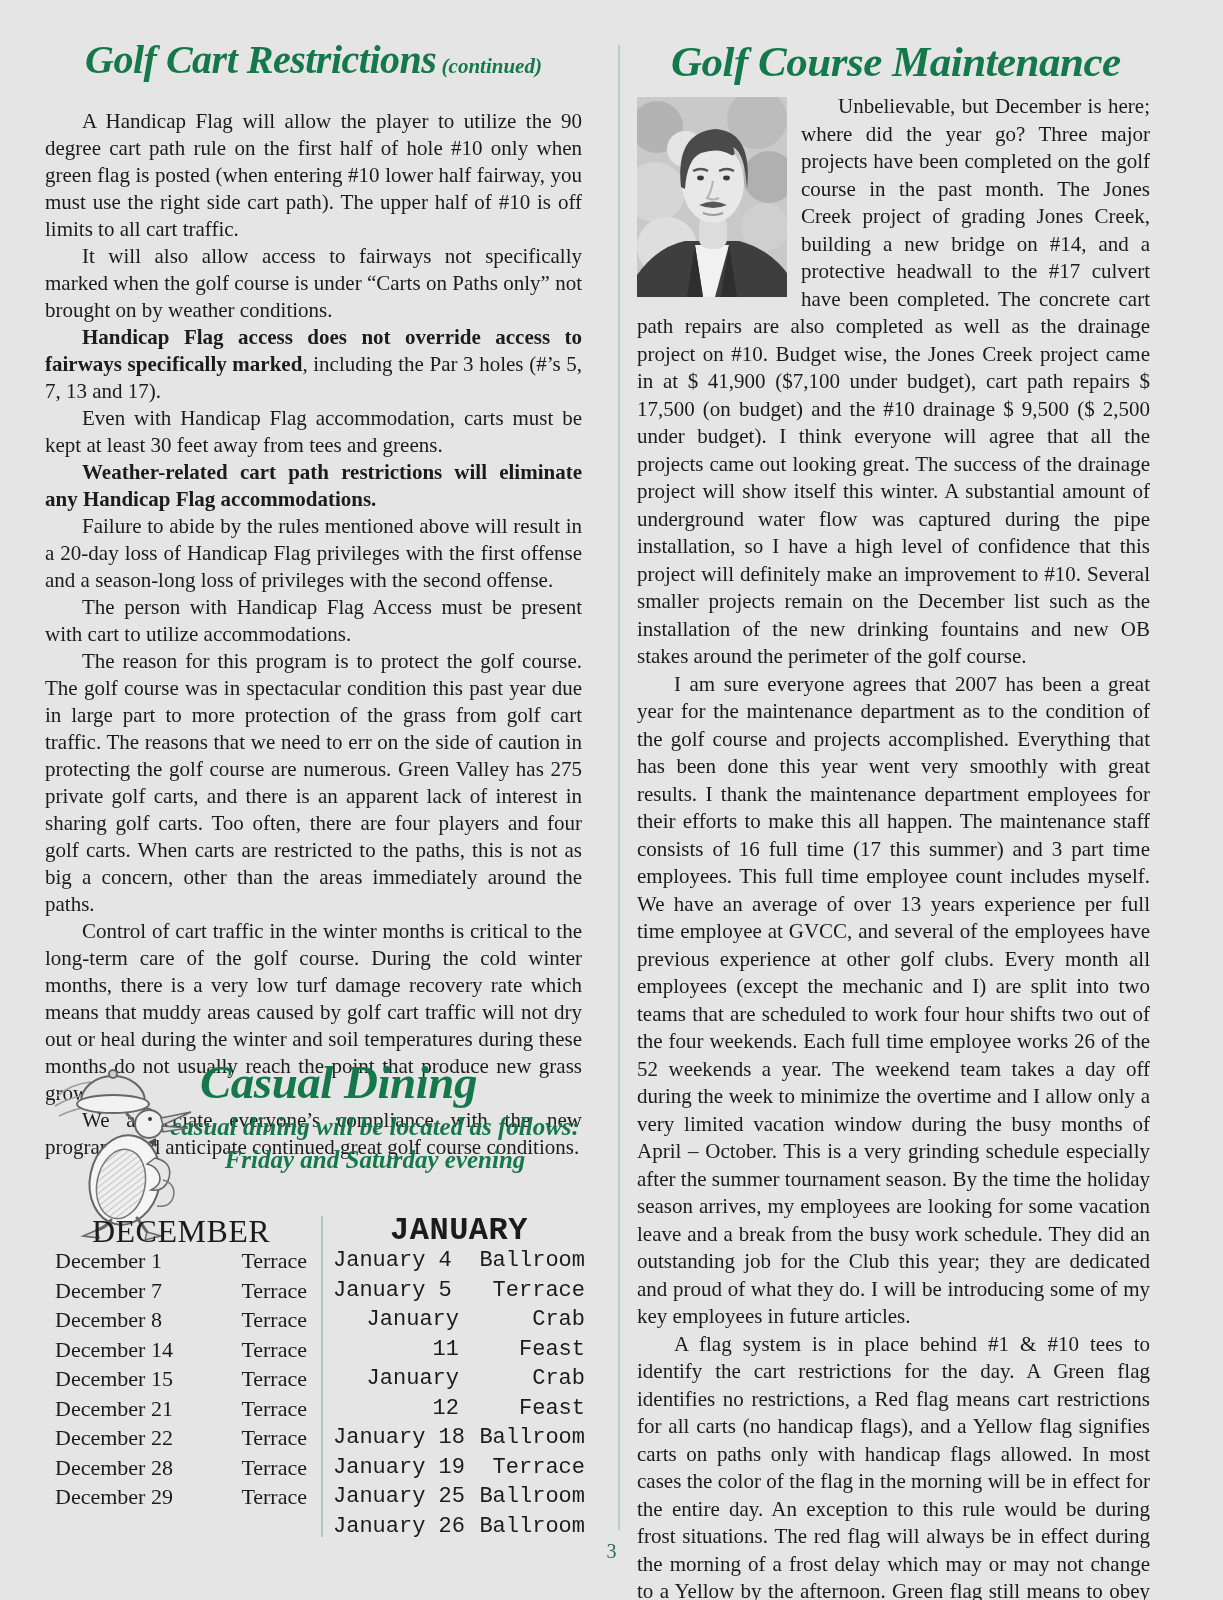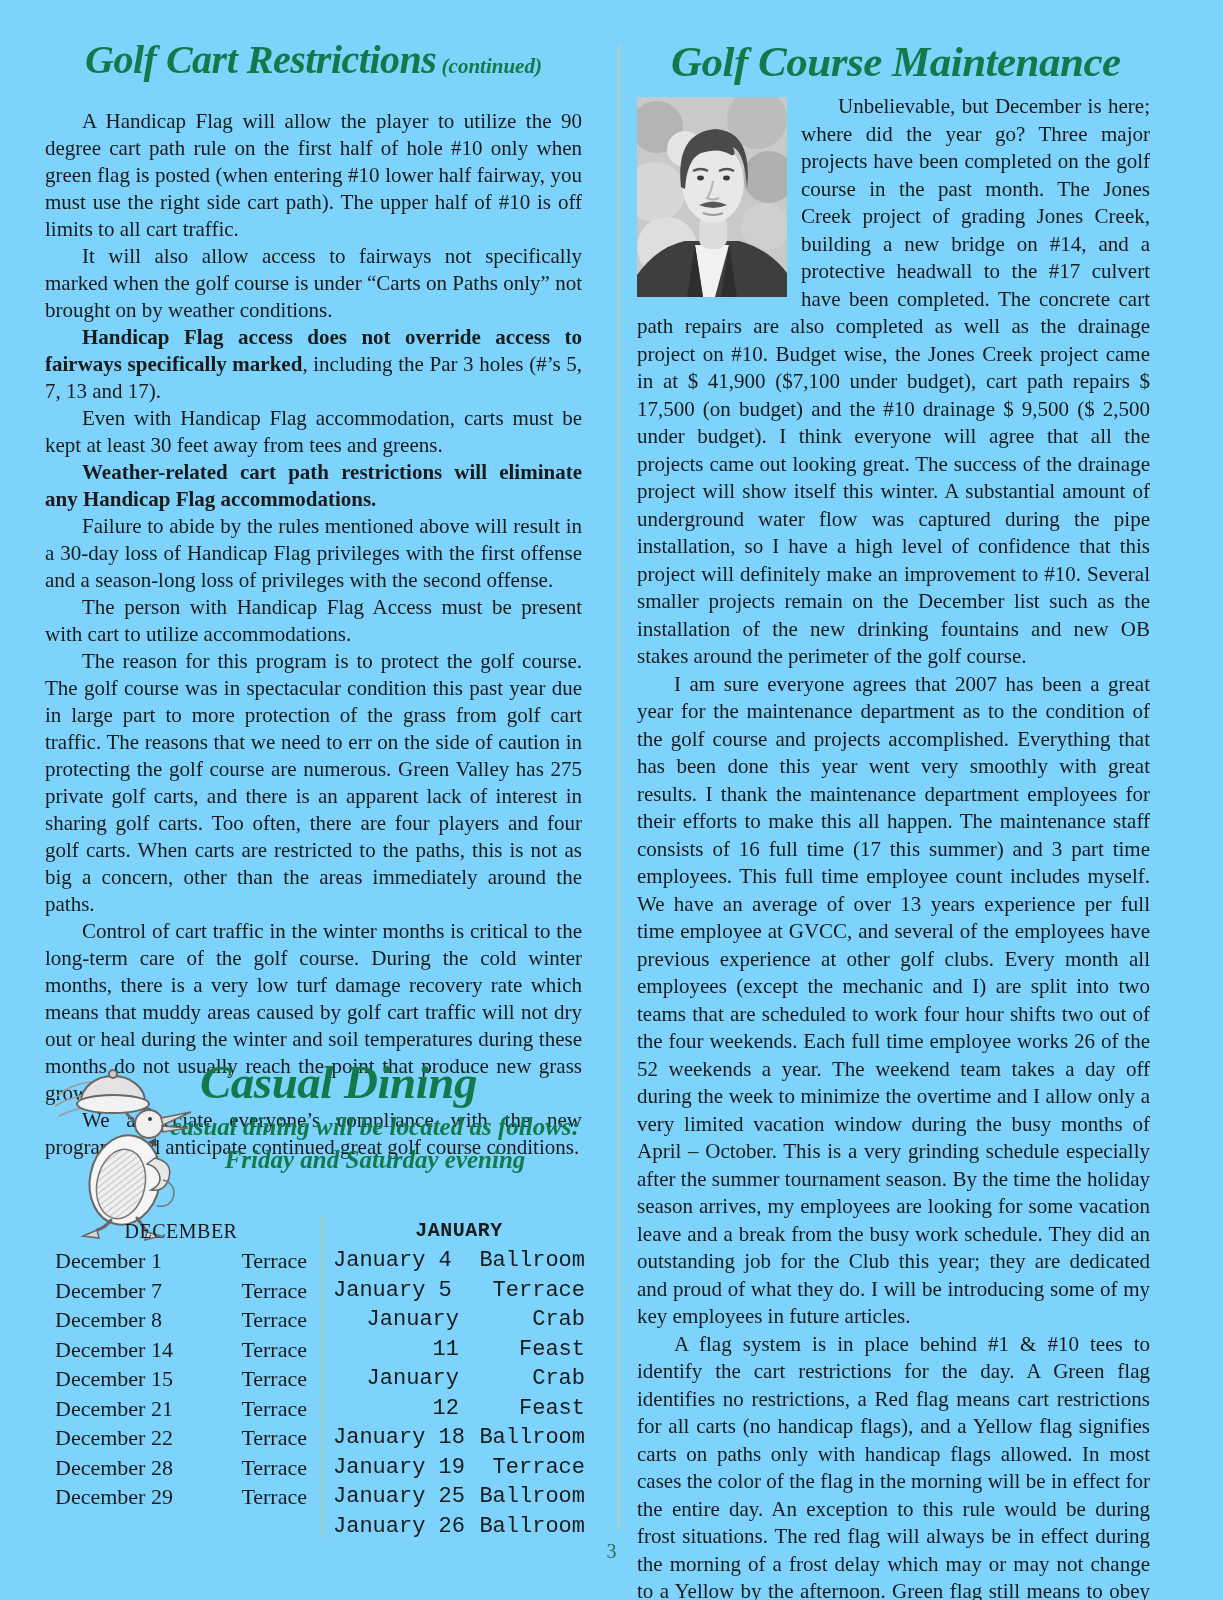--- a/index.html
+++ b/index.html
@@ -1,19 +1,19 @@
 <!DOCTYPE html>
 <html><head>
 <meta charset="utf-8">
 <style>
   html,body{margin:0;padding:0;background:#ffffff;}
   .page{
     position:relative;
     width:1223px;height:1600px;
-    background:#7dd3fc;
+    background:#e5e5e5;
     font-family:"Liberation Serif", serif;
     color:#1b1b1b;
     overflow:hidden;
   }
   
   .col-left{position:absolute;left:45px;top:38px;width:537px;}
   .col-right{position:absolute;left:637px;top:38px;width:513px;}
   .divider{position:absolute;left:618px;top:45px;width:2px;height:1485px;background:#b7cec3;}
 
   
@@ -52,21 +52,21 @@
   .dining-sub{
     margin-left:120px;width:420px;text-align:center;
     font-style:italic;font-weight:bold;color:#15784a;
     font-size:25px;line-height:33px;
   }
   .sched{position:relative;margin-top:40px;display:flex;}
   .sched-line{position:absolute;left:276px;top:0;bottom:4px;width:2px;background:#a9c9bd;}
   .sched-col{box-sizing:border-box;}
   .sched-col.dec{width:276px;padding-left:10px;padding-right:14px;}
   .sched-col.jan{width:264px;padding-left:12px;padding-right:0;font-family:Liberation Mono, monospace;}
-  .sched-header{text-align:center;font-size:20px;line-height:30px;letter-spacing:0.5px;}
+  .sched-header{text-align:center;font-size:32px;line-height:30px;letter-spacing:0.5px;}
   .sched-header.bold{font-weight:bold;}
   .sched-row{display:flex;justify-content:space-between;font-size:22px;line-height:29.5px;}
   .sched-row .d{text-align:right;}
   .sched-row .l{text-align:right;}
 
   
   .page-num{
     position:absolute;left:0;top:1540px;width:1223px;text-align:center;
     font-size:20px;color:#2f6a57;
   }
@@ -79,21 +79,21 @@
   <div class="divider"></div>
 
   <div class="col-left">
     <div class="head-left"><span>Golf Cart Restrictions</span><span class="cont"> (continued)</span></div>
     <div class="body-text">
         <p class="para"><span>A Handicap Flag will allow the player to utilize the 90 degree cart path rule on the first half of hole #10 only when green flag is posted (when entering #10 lower half fairway, you must use the right side cart path). The upper half of #10 is off limits to all cart traffic.</span></p>
         <p class="para"><span>It will also allow access to fairways not specifically marked when the golf course is under “Carts on Paths only” not brought on by weather conditions.</span></p>
         <p class="para"><b>Handicap Flag access does not override access to fairways specifically marked</b><span>, including the Par 3 holes (#’s 5, 7, 13 and 17).</span></p>
         <p class="para"><span>Even with Handicap Flag accommodation, carts must be kept at least 30 feet away from tees and greens.</span></p>
         <p class="para"><b>Weather-related cart path restrictions will eliminate any Handicap Flag accommodations.</b></p>
-        <p class="para"><span>Failure to abide by the rules mentioned above will result in a 30-day loss of Handicap Flag privileges with the first offense and a season-long loss of privileges with the second offense.</span></p>
+        <p class="para"><span>Failure to abide by the rules mentioned above will result in a 20-day loss of Handicap Flag privileges with the first offense and a season-long loss of privileges with the second offense.</span></p>
         <p class="para"><span>The person with Handicap Flag Access must be present with cart to utilize accommodations.</span></p>
         <p class="para"><span>The reason for this program is to protect the golf course. The golf course was in spectacular condition this past year due in large part to more protection of the grass from golf cart traffic. The reasons that we need to err on the side of caution in protecting the golf course are numerous. Green Valley has 275 private golf carts, and there is an apparent lack of interest in sharing golf carts. Too often, there are four players and four golf carts. When carts are restricted to the paths, this is not as big a concern, other than the areas immediately around the paths.</span></p>
         <p class="para"><span>Control of cart traffic in the winter months is critical to the long-term care of the golf course. During the cold winter months, there is a very low turf damage recovery rate which means that muddy areas caused by golf cart traffic will not dry out or heal during the winter and soil temperatures during these months do not usually reach the point that produce new grass growth.</span></p>
         <p class="para"><span>We appreciate everyone’s compliance with the new programs and anticipate continued great golf course conditions.</span></p>
       </div>
   </div>
 
   <div class="dining">
     <div class="duck">
 

